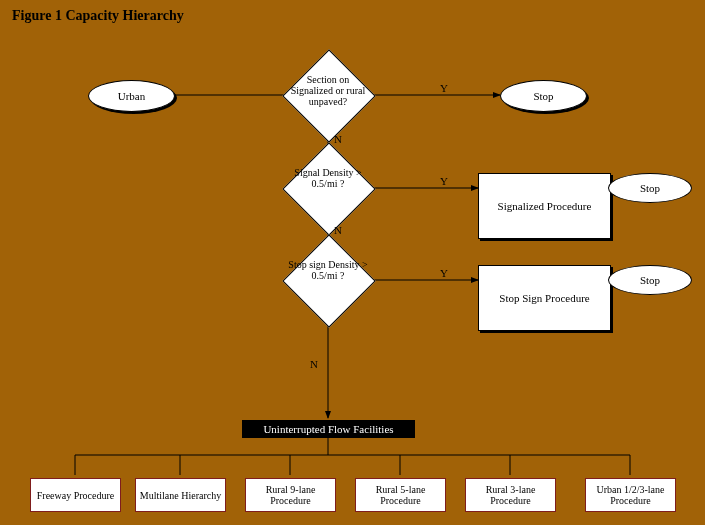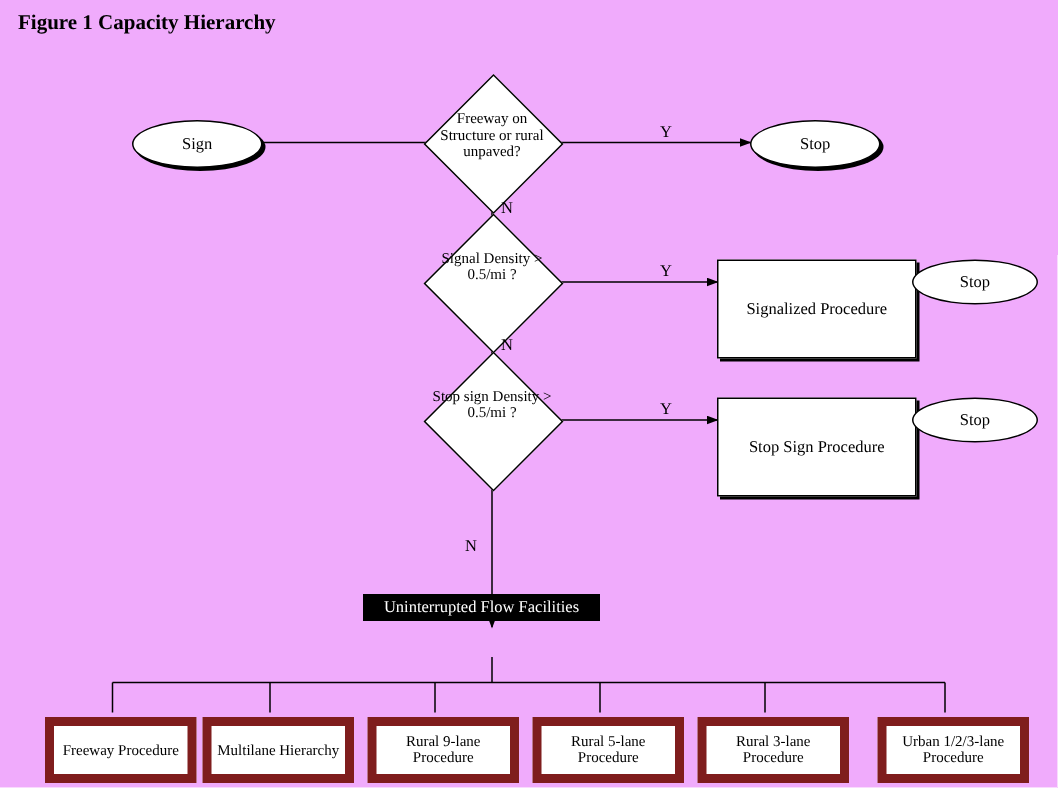--- a/index.html
+++ b/index.html
@@ -1,26 +1,26 @@
 <!DOCTYPE html>
 <html><head>
 <meta charset="utf-8">
 <style>
   html,body{margin:0;padding:0;background:#fff;font-family:"Times New Roman",Times,serif;color:#000}
-  .canvas{position:relative;width:705px;height:525px;background:#f0abfc}
+  .canvas{position:relative;width:705px;height:525px;background:#a16207}
   .title{position:absolute;font-weight:bold;font-size:14px}
   .ellipse{position:absolute;border:1px solid #000;border-radius:50%;display:flex;align-items:center;justify-content:center;font-size:11px;background:#fff}
   .shadow{box-shadow:2px 2px 0 #000}
   .diamond{position:absolute;width:64px;height:64px;transform:rotate(45deg);border:1px solid #000;background:#fff}
   .diamond-label{position:absolute;width:80px;text-align:center;font-size:10px;line-height:11px}
   .rect{position:absolute;border:1px solid #000;background:#fff;display:flex;align-items:center;justify-content:center;font-size:11px;text-align:center;line-height:12px;padding:18px}
   .shadowbox{box-shadow:2px 2px 0 #000}
   .blackbox{position:absolute;background:#000;color:#fff;display:flex;align-items:center;justify-content:center;font-size:11px}
   .lbl{position:absolute;font-size:11px}
-  .proc{position:absolute;border:6px solid #7f1d1d;background:#fff;text-align:center;font-size:10px;line-height:11px;display:flex;align-items:center;justify-content:center;padding:2px;width:85px;height:28px}
+  .proc{position:absolute;border:1px solid #7f1d1d;background:#fff;text-align:center;font-size:10px;line-height:11px;display:flex;align-items:center;justify-content:center;padding:2px;width:85px;height:28px}
   svg{position:absolute;left:0;top:0}
 </style>
 </head>
 <body>
 <div class="canvas">
 
 <div class="title" style="left:12px;top:8px">Figure 1   Capacity Hierarchy</div>
 
 <svg width="705" height="525">
   <defs>
@@ -50,42 +50,42 @@
   <line x1="328" y1="438" x2="328" y2="455" stroke="#000"></line>
   <line x1="75" y1="455" x2="630" y2="455" stroke="#000"></line>
   <line x1="75" y1="455" x2="75" y2="475" stroke="#000"></line>
   <line x1="180" y1="455" x2="180" y2="475" stroke="#000"></line>
   <line x1="290" y1="455" x2="290" y2="475" stroke="#000"></line>
   <line x1="400" y1="455" x2="400" y2="475" stroke="#000"></line>
   <line x1="510" y1="455" x2="510" y2="475" stroke="#000"></line>
   <line x1="630" y1="455" x2="630" y2="475" stroke="#000"></line>
 </svg>
 
-<div class="ellipse shadow" style="left:88px;top:80px;width:85px;height:30px">Sign</div>
+<div class="ellipse shadow" style="left:88px;top:80px;width:85px;height:30px">Urban</div>
 
 <div class="diamond" style="left:296px;top:63px"></div>
-<div class="diamond-label" style="left:288px;top:74px">Freeway on Structure or rural unpaved?</div>
+<div class="diamond-label" style="left:288px;top:74px">Section on Signalized or rural unpaved?</div>
 
 <div class="ellipse shadow" style="left:500px;top:80px;width:85px;height:30px">Stop</div>
 
 <div class="diamond" style="left:296px;top:156px"></div>
 <div class="diamond-label" style="left:288px;top:167px">Signal Density &gt; 0.5/mi ?</div>
 
 <div class="rect shadowbox" style="left:478px;top:173px;width:95px;height:28px">Signalized Procedure</div>
 
 <div class="ellipse" style="left:608px;top:173px;width:82px;height:28px">Stop</div>
 
 <div class="diamond" style="left:296px;top:248px"></div>
 <div class="diamond-label" style="left:288px;top:259px">Stop sign Density &gt; 0.5/mi ?</div>
 
 <div class="rect shadowbox" style="left:478px;top:265px;width:95px;height:28px">Stop Sign Procedure</div>
 
 <div class="ellipse" style="left:608px;top:265px;width:82px;height:28px">Stop</div>
 
-<div class="blackbox" style="left:242px;top:396px;width:158px;height:18px">Uninterrupted Flow Facilities</div>
+<div class="blackbox" style="left:242px;top:420px;width:173px;height:18px">Uninterrupted Flow Facilities</div>
 
 <div class="lbl" style="left:440px;top:82px">Y</div>
 <div class="lbl" style="left:334px;top:133px">N</div>
 <div class="lbl" style="left:440px;top:175px">Y</div>
 <div class="lbl" style="left:334px;top:224px">N</div>
 <div class="lbl" style="left:440px;top:267px">Y</div>
 <div class="lbl" style="left:310px;top:358px">N</div>
 
 <div class="proc" style="left:30px;top:478px">Freeway Procedure</div>
 <div class="proc" style="left:135px;top:478px">Multilane Hierarchy</div>

